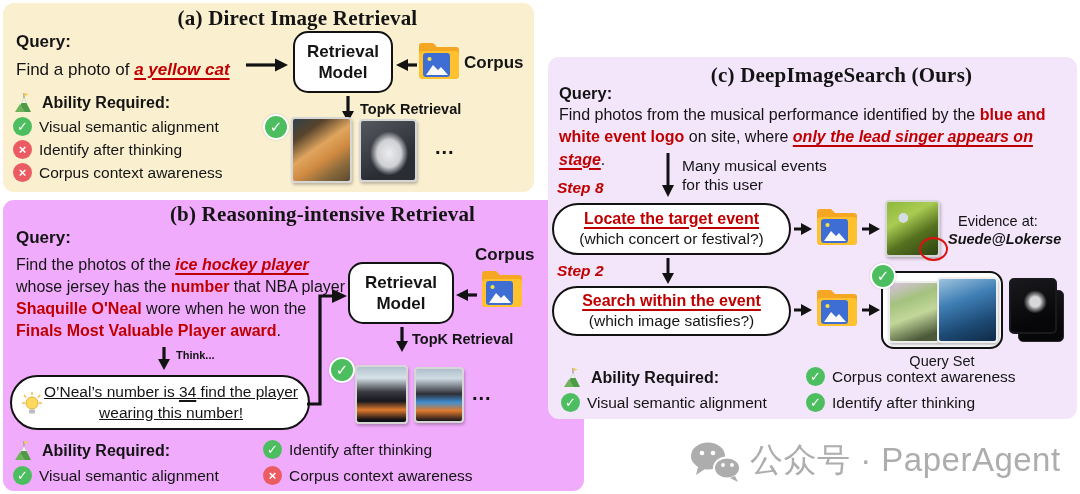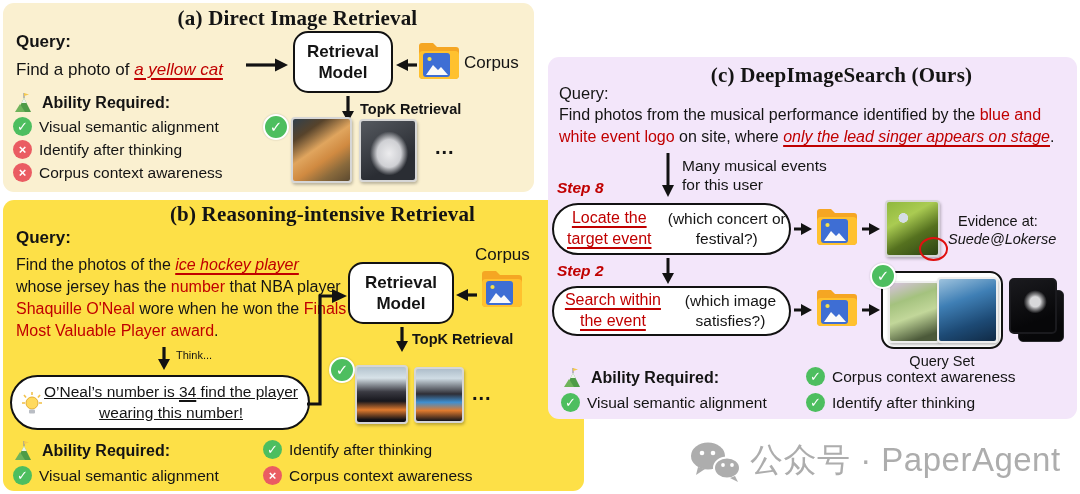--- a/index.html
+++ b/index.html
@@ -4,32 +4,32 @@
 <style>
   * { margin:0; padding:0; box-sizing:border-box; }
   html,body { background:#fff; }
   body { font-family:"Liberation Sans","DejaVu Sans",sans-serif; color:#141414; }
   .stage { position:relative; width:1080px; height:494px; background:#fff; overflow:hidden; }
   .abs { position:absolute; }
   .panel { position:absolute; border-radius:11px;padding-left:29px; }
   .ptitle { position:absolute; width:100%; text-align:center;
             font-family:"Liberation Serif","DejaVu Serif",serif;
             font-weight:700; font-size:21px; letter-spacing:.2px; }
-  .b { font-weight:400; }
+  .b { font-weight:700; }
   .it { font-style:italic; }
   .red { color:#C00000; }
   .ul { text-decoration:underline; text-decoration-thickness:1.6px; text-underline-offset:2.5px; }
   .qlabel { font-size:17px; font-weight:700; }
   .qtext17 { font-size:17px; }
   .par16 { font-size:16px; line-height:1.38; }
   .modelbox { position:absolute; background:#fff; border:2.6px solid #121212; border-radius:15px;
               display:flex; align-items:center; justify-content:center; text-align:center;
               font-weight:700; font-size:17px; line-height:1.25; }
   .bubble { position:absolute; background:#fff; border:2.6px solid #121212; border-radius:30px;
-            display:flex; flex-direction:row; align-items:center; justify-content:center;
+            display:flex; flex-direction:column; align-items:center; justify-content:center;
             text-align:center; }
   .ck, .cr { display:inline-flex; align-items:center; justify-content:center; flex:none;
              border-radius:50%; color:#fff; font-weight:700; }
   .ck { background:#4DBE5F; }
   .cr { background:#EA5C62; }
   .ic-s { width:19px; height:19px; font-size:13px; }
   .ic-l { width:26px; height:26px; font-size:15px; border:2px solid #fff; box-shadow:0 0 2px rgba(0,0,0,.2); }
   .abrow { position:absolute; display:flex; align-items:center; gap:7px; font-size:15.5px; }
   .ability-head { position:absolute; display:flex; align-items:center; gap:6px; font-size:16px; font-weight:700; }
   .ph { position:absolute; border-radius:4px; border:2px solid #d6d6d6; box-shadow:1px 2px 3px rgba(0,0,0,.25); }
@@ -120,21 +120,21 @@
     <div class="abrow" style="left:10px; top:137px">
       <span class="cr ic-s">×</span>
       <span>Identify after thinking</span>
     </div>
     <div class="abrow" style="left:10px; top:160px">
       <span class="cr ic-s">×</span>
       <span>Corpus context awareness</span>
     </div>
   </div>
 
-  <div class="panel" style="left:3px; top:200px; width:581px; height:291px; background:#fde047;">
+  <div class="panel" style="left:3px; top:200px; width:581px; height:291px; background:#f0abfc;">
     <div class="ptitle" style="top:2px">(b) Reasoning-intensive Retrieval</div>
 
     <div class="abs qlabel" style="left:13px; top:28px">Query:</div>
     <div class="abs par16" style="left:13px; top:54px; width:332px"><span>Find the photos of the </span><span class="red b it ul">ice hockey player</span><span> whose jersey has the </span><span class="red b">number</span><span> that NBA player </span><span class="red b">Shaquille O'Neal</span><span> wore when he won the </span><span class="red b">Finals Most Valuable Player award</span><span>.</span></div>
 
     <svg class="abs" style="left:153px; top:146px" width="16" height="25" viewBox="0 0 16 25">
       <path d="M8 1 V14" stroke="#121212" stroke-width="3.2"></path>
         <path d="M2 13 L14 13 L8 24 Z" fill="#121212"></path>
     </svg>
     <div class="abs b" style="left:173px; top:149px; font-size:11px">Think...</div>

